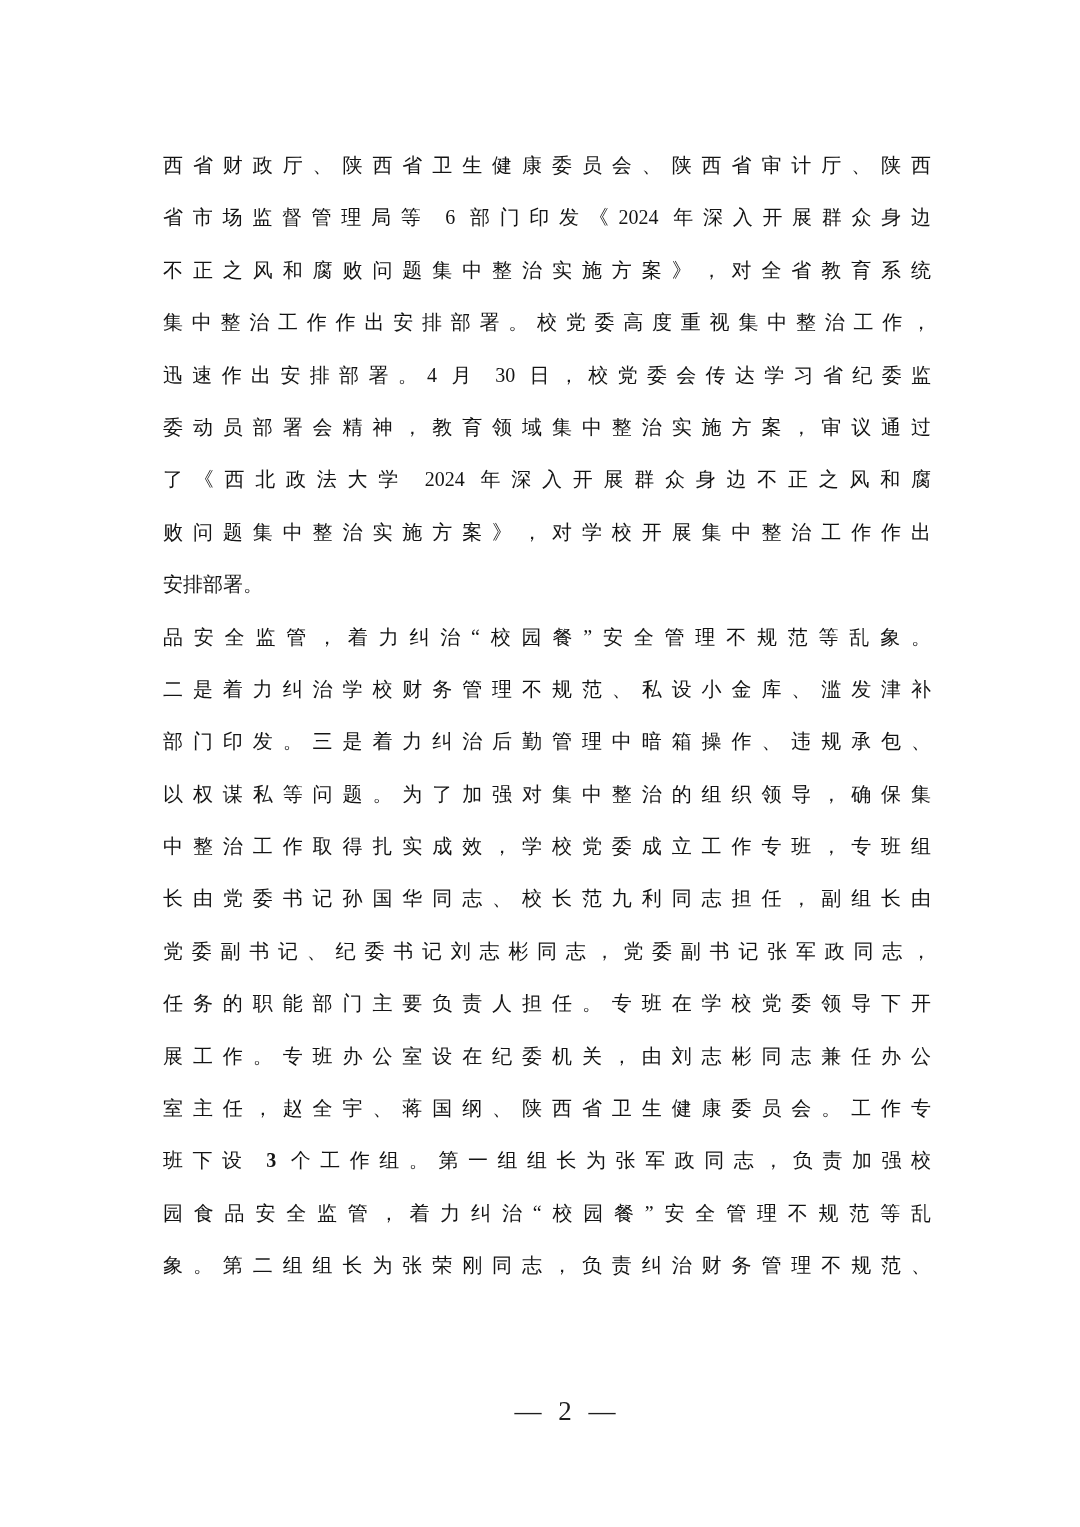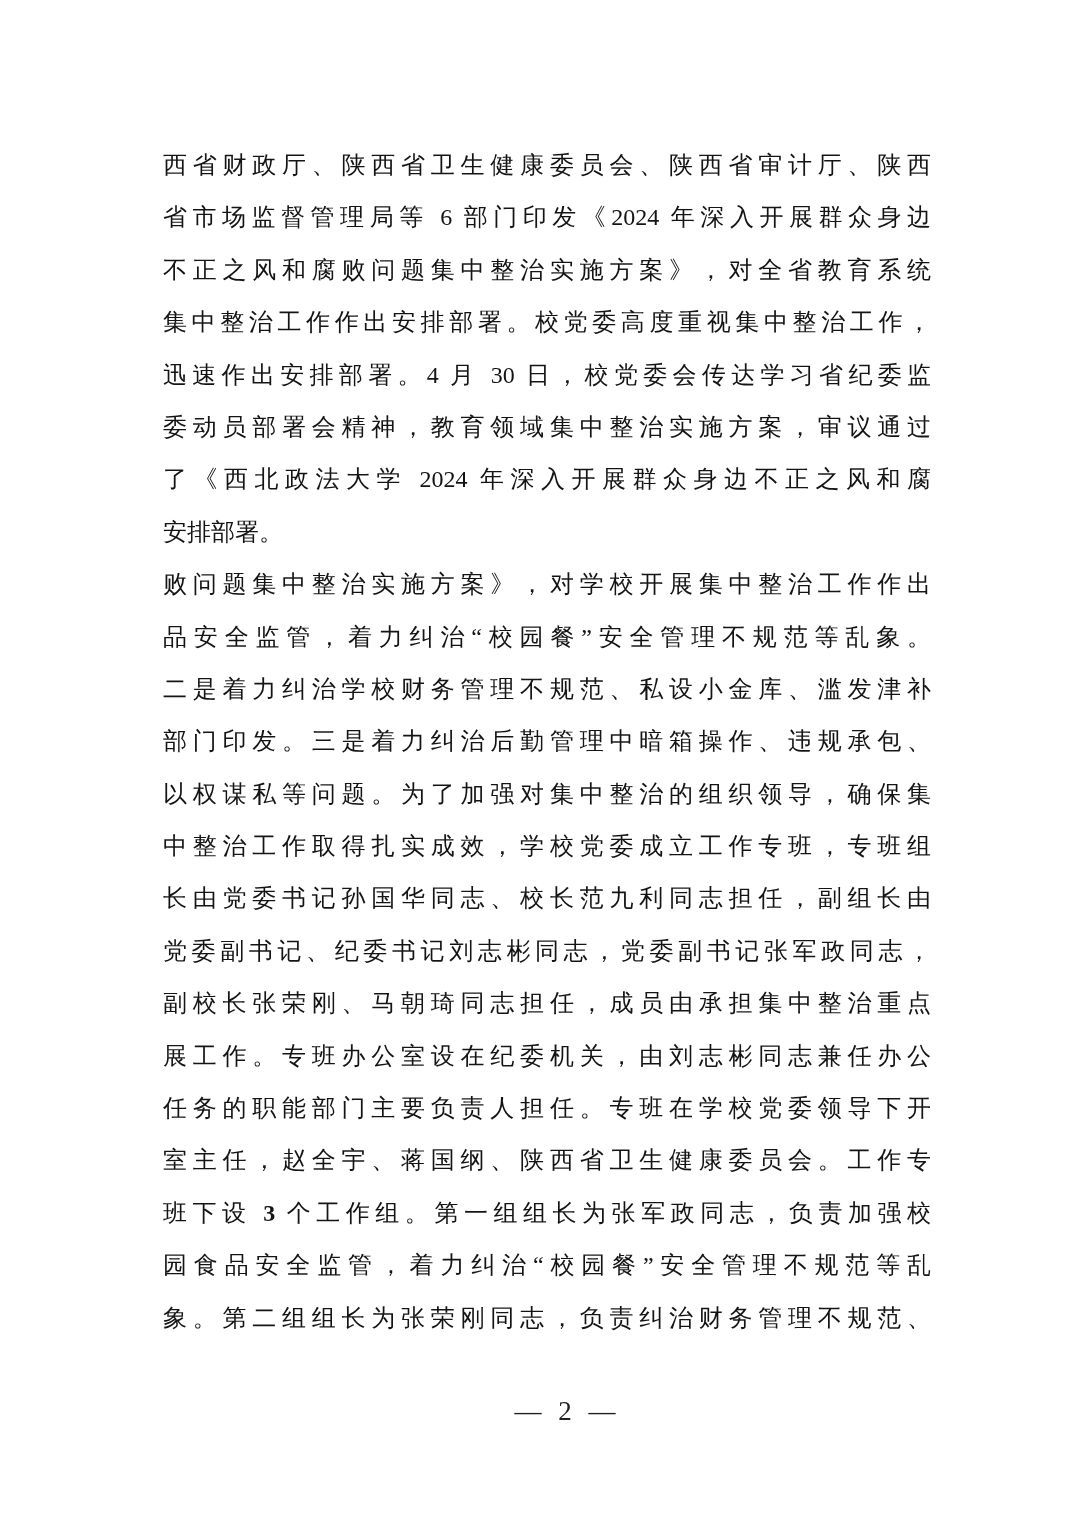--- a/index.html
+++ b/index.html
@@ -20,21 +20,21 @@
     font-family: "Liberation Serif", "DejaVu Serif", serif;
     color: #141414;
   }
   .text-block {
     position: absolute;
     left: 163px;
     top: 139px;
     width: 768px;
   }
   .line {
-    font-size: 24px;
+    font-size: 20px;
     line-height: 52.4px;
     height: 52.4px;
     text-align: justify;
     text-align-last: justify;
     -moz-text-align-last: justify;
     text-justify: inter-character;
     overflow: visible;
   }
   .line.indent {
     text-indent: 56px;
@@ -62,32 +62,31 @@
 <div class="page">
 
   <div class="text-block">
       <div class="line"><span>西省财政厅、陕西省卫生健康委员会、陕西省审计厅、陕西</span></div>
       <div class="line"><span>省市场监督管理局等 6 部门印发《2024 年深入开展群众身边</span></div>
       <div class="line"><span>不正之风和腐败问题集中整治实施方案》，对全省教育系统</span></div>
       <div class="line"><span>集中整治工作作出安排部署。校党委高度重视集中整治工作，</span></div>
       <div class="line"><span>迅速作出安排部署。4 月 30 日，校党委会传达学习省纪委监</span></div>
       <div class="line"><span>委动员部署会精神，教育领域集中整治实施方案，审议通过</span></div>
       <div class="line"><span>了《西北政法大学 2024 年深入开展群众身边不正之风和腐</span></div>
+      <div class="line"><span>败问题集中整治实施方案》，对学校开展集中整治工作作出</span></div>
       <div class="line para-end"><span>安排部署。</span></div>
-      <div class="line"><span>败问题集中整治实施方案》，对学校开展集中整治工作作出</span></div>
       <div class="line"><span>品安全监管，着力纠治“校园餐”安全管理不规范等乱象。</span></div>
       <div class="line"><span>二是着力纠治学校财务管理不规范、私设小金库、滥发津补</span></div>
       <div class="line"><span>部门印发。三是着力纠治后勤管理中暗箱操作、违规承包、</span></div>
       <div class="line"><span>以权谋私等问题。为了加强对集中整治的组织领导，确保集</span></div>
       <div class="line"><span>中整治工作取得扎实成效，学校党委成立工作专班，专班组</span></div>
       <div class="line"><span>长由党委书记孙国华同志、校长范九利同志担任，副组长由</span></div>
       <div class="line"><span>党委副书记、纪委书记刘志彬同志，党委副书记张军政同志，</span></div>
-      <div class="line"><span>副校长张荣刚、马朝琦同志担任，成员由承担集中整治重点</span></div>
+      <div class="line"><span>任务的职能部门主要负责人担任。专班在学校党委领导下开</span></div>
       <div class="line"><span>展工作。专班办公室设在纪委机关，由刘志彬同志兼任办公</span></div>
-      <div class="line"><span>任务的职能部门主要负责人担任。专班在学校党委领导下开</span></div>
       <div class="line"><span>室主任，赵全宇、蒋国纲、陕西省卫生健康委员会。工作专</span></div>
       <div class="line"><span>班下设 </span><span class="bold">3</span><span> 个工作组。第一组组长为张军政同志，负责加强校</span></div>
       <div class="line"><span>园食品安全监管，着力纠治“校园餐”安全管理不规范等乱</span></div>
       <div class="line"><span>象。第二组组长为张荣刚同志，负责纠治财务管理不规范、</span></div>
     </div>
 
   <div class="page-footer">
     <span>— 2 —</span>
   </div>
 

